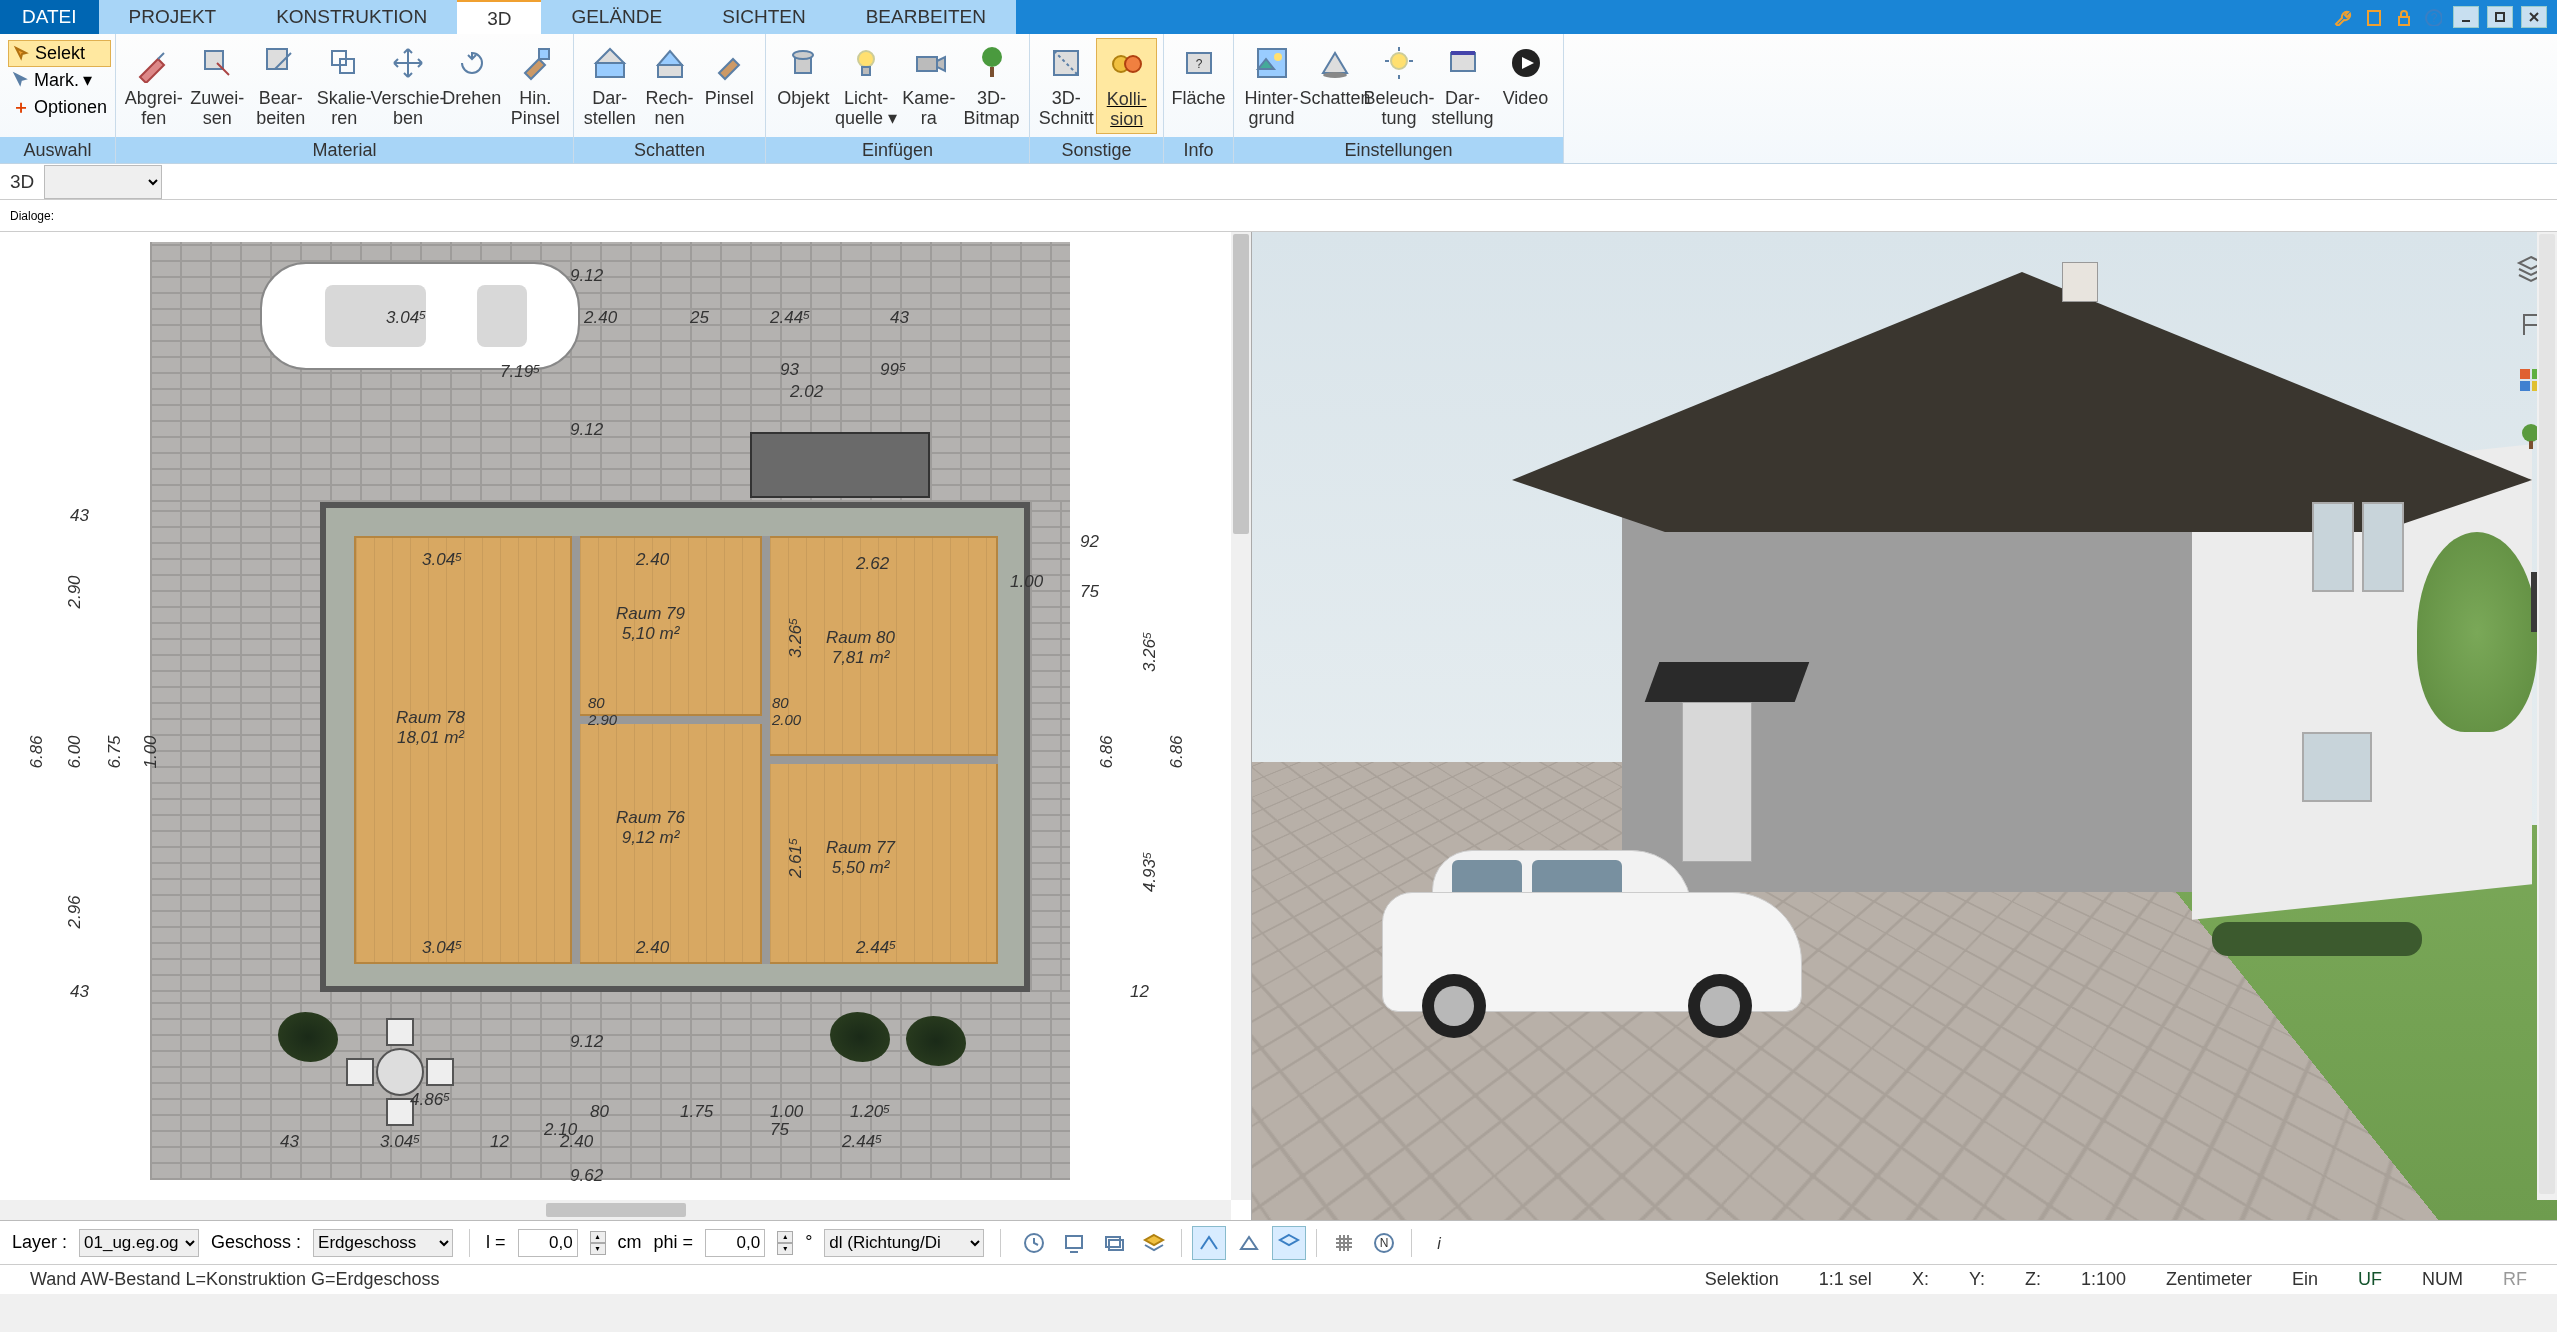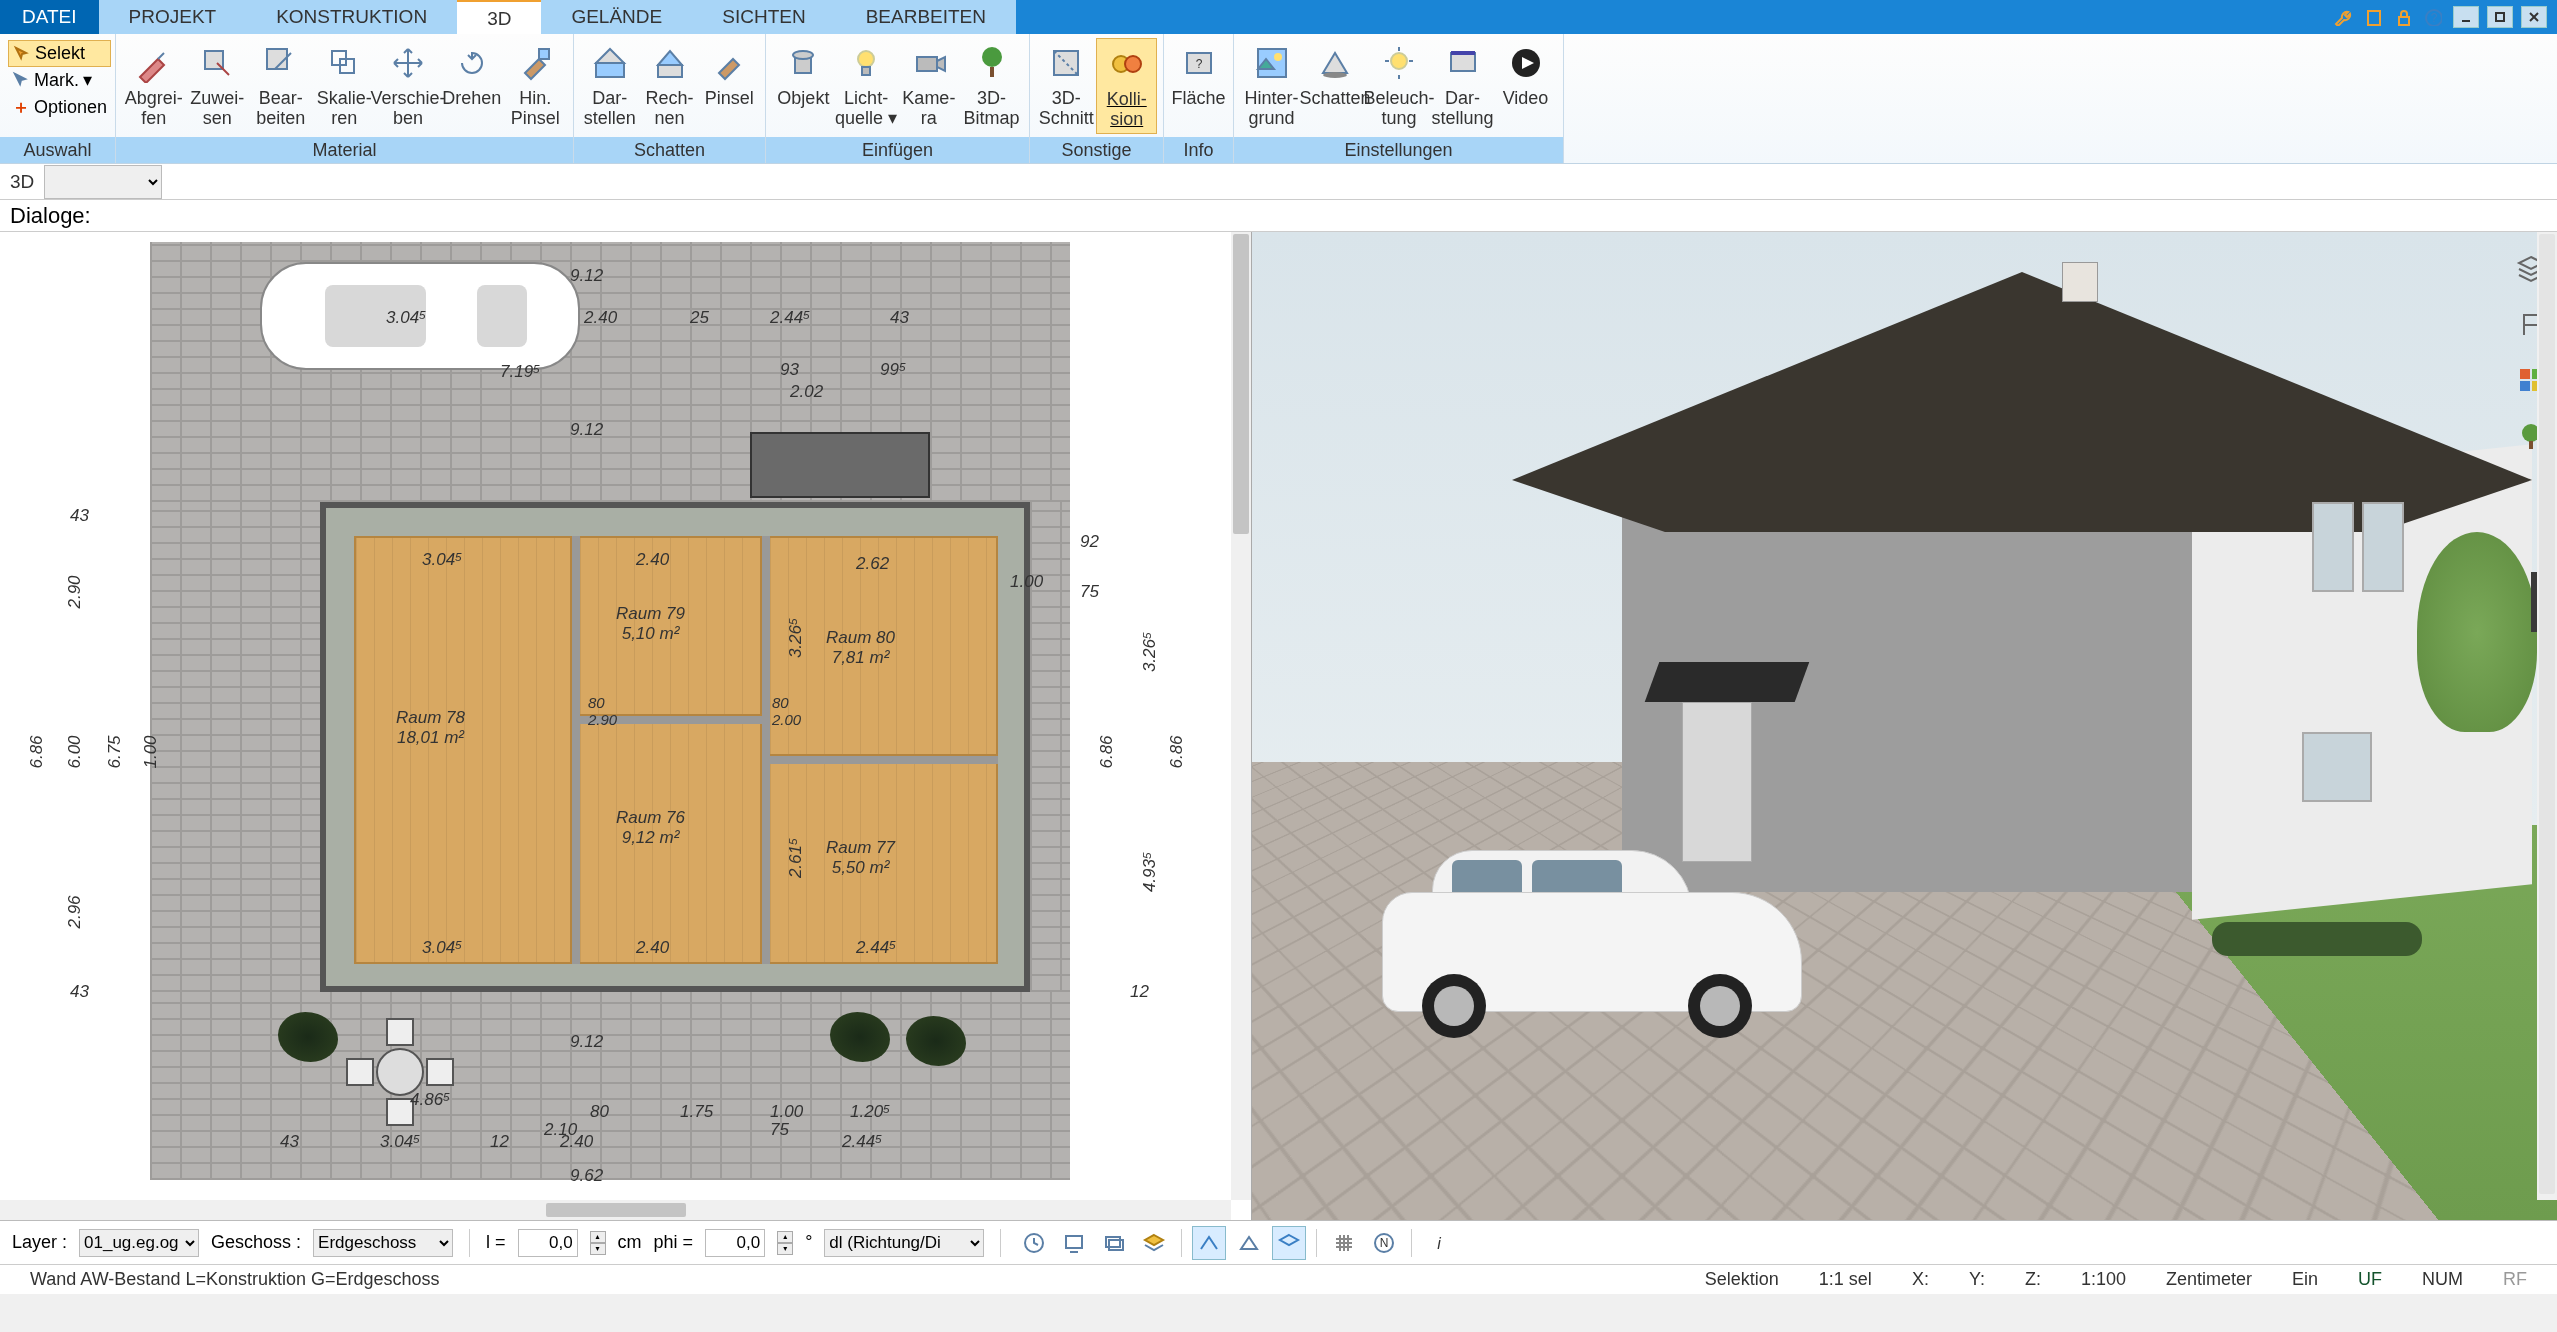--- a/index.html
+++ b/index.html
@@ -31,21 +31,21 @@
 .big-btn.active { background: #ffe8a0; border: 1px solid #e0b050; text-decoration: underline; }
 .big-ic { width: 42px; height: 42px; margin-bottom: 4px; display: flex; align-items: center; justify-content: center; }
 .big-ic svg { width: 40px; height: 40px; }
 .big-lbl { font-size: 18px; text-align: center; line-height: 20px; color: #333; white-space: pre-line; }
 
 
 .bar2 { height: 36px; background: #fff; border-bottom: 1px solid #ccc; display: flex; align-items: center; padding: 0 10px; gap: 10px; }
 .bar2 .tag { font-size: 19px; color: #333; }
 .bar2 select { height: 28px; font-size: 18px; border: 1px solid #bbb; padding: 16px 6px; }
 .bar3 { height: 32px; background: #fff; border-bottom: 1px solid #ccc; display: flex; align-items: center; padding: 0 10px; }
-.bar3 .tag { font-size: 22px; }
+.bar3 .tag { font-size: 12px; }
 
 
 .workspace { display: flex; height: 988px; }
 .pane-left { width: 1252px; background: #fff; position: relative; border-right: 1px solid #aaa; overflow: hidden; }
 .pane-right { flex: 1; background: #fff; position: relative; overflow: hidden; }
 .vscroll { width: 20px; position: absolute; right: 0; top: 0; bottom: 20px; background: #f0f0f0; }
 .vthumb { width: 16px; margin: 2px; height: 300px; background: #c4c4c4; border-radius: 2px; }
 .hscroll-bottom { position: absolute; left: 0; right: 20px; bottom: 0; height: 20px; background: #f0f0f0; display: flex; justify-content: center; }
 .hthumb { width: 140px; height: 14px; margin-top: 3px; background: #c4c4c4; border-radius: 2px; }
 

